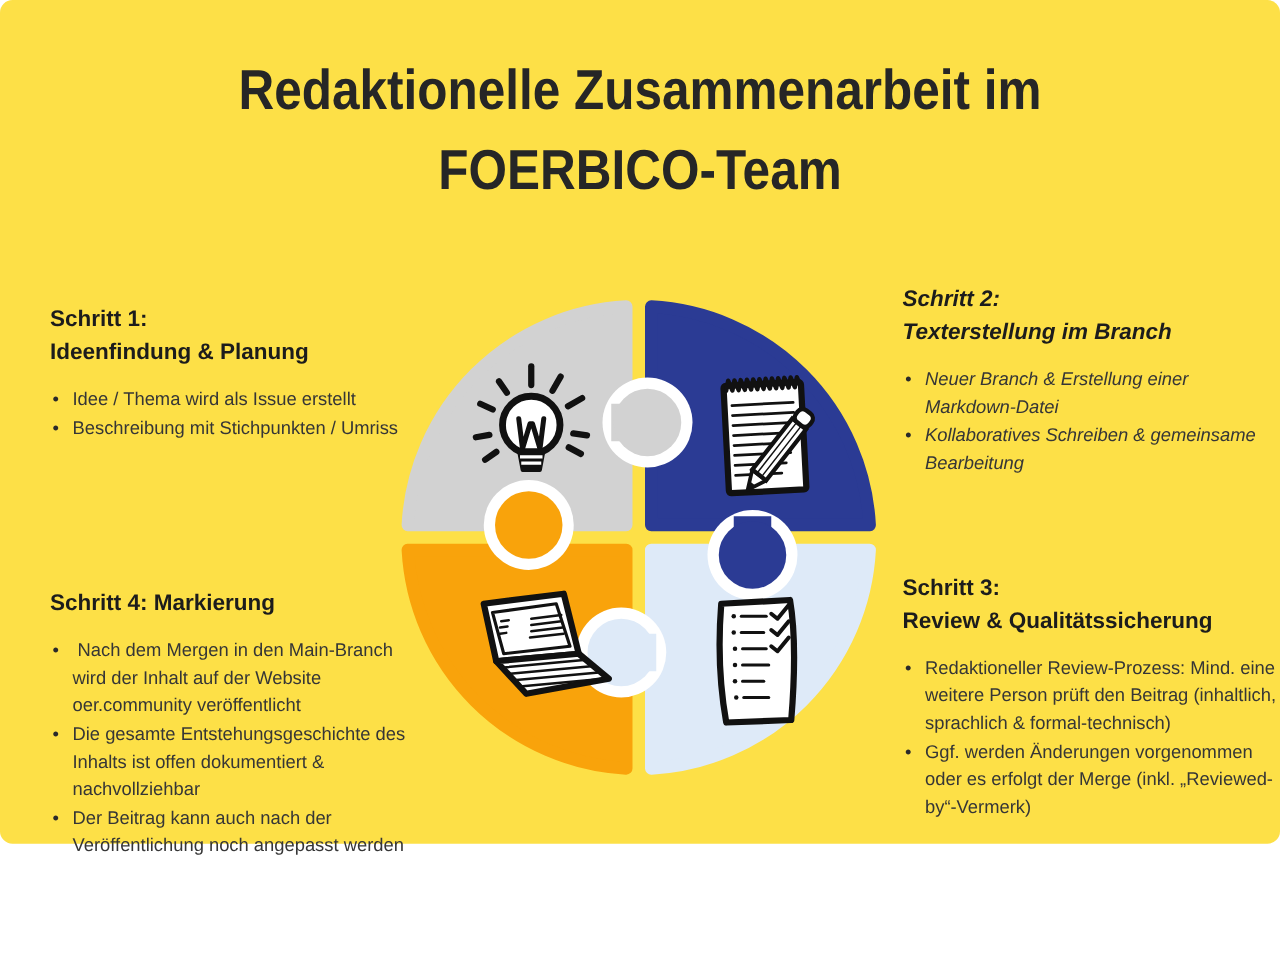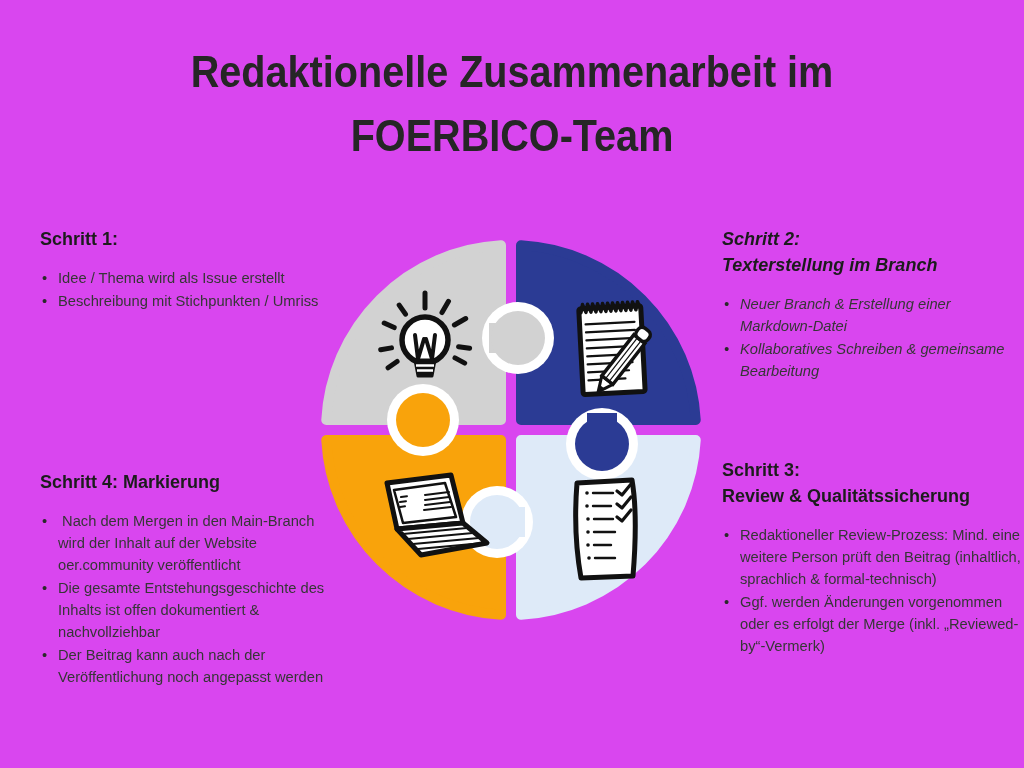--- a/index.html
+++ b/index.html
@@ -3,29 +3,29 @@
 <meta charset="utf-8">
 <style>
   * { box-sizing: border-box; }
   html,body { margin:0; padding:0; }
   body {
     width:1024px; height:768px;
     background:#ffffff;
     font-family:"Liberation Sans", sans-serif;
     overflow:hidden;
   }
-  .canvas { position:relative; width:1024px; height:768px; background:#d946ef; }
+  .canvas { position:relative; width:1024px; height:675px; background:#fde047;border-radius:10px; }
 
   
   .title { position:absolute; top:40px; left:0; width:1024px; margin:0; text-align:center; color:#262626; font-weight:bold; }
   .tline { display:block; font-size:45px; line-height:64px; transform:scaleX(0.88); letter-spacing:0px; white-space:nowrap; }
 
   
   .step { position:absolute; width:300px; }
-  .step-1 { left:40px;  top:226px; }
+  .step-1 { left:40px;  top:242px; }
   .step-2 { left:722px; top:226px;font-style:italic; }
   .step-3 { left:722px; top:457px; }
   .step-4 { left:40px;  top:469px; }
   .step h3 { margin:0; font-size:18px; line-height:26px; color:#1c1c1c; font-weight:bold; }
   .step h3 span { display:block; }
   .step ul { margin:15px 0 0 0; padding:0; list-style:none; }
   .step li { position:relative; padding-left:18px; font-size:14.7px; line-height:22px; color:#363636; margin:0 0 1px 0; }
   .step li::before { content:"\2022"; position:absolute; left:2px; top:0; color:#2a2a2a; }
 
   
@@ -39,20 +39,21 @@
 <div class="canvas">
 
   <h1 class="title">
     <span class="tline">Redaktionelle Zusammenarbeit im</span>
     <span class="tline">FOERBICO-Team</span>
   </h1>
 
   <section class="step step-1">
     <h3>
       <span>Schritt 1:</span>
+      <span>Ideenfindung &amp; Planung</span>
     </h3>
     <ul>
       <li>Idee / Thema wird als Issue erstellt</li>
       <li>Beschreibung mit Stichpunkten / Umriss</li>
     </ul>
   </section>
 
   <section class="step step-2">
     <h3>
       <span>Schritt 2:</span>

